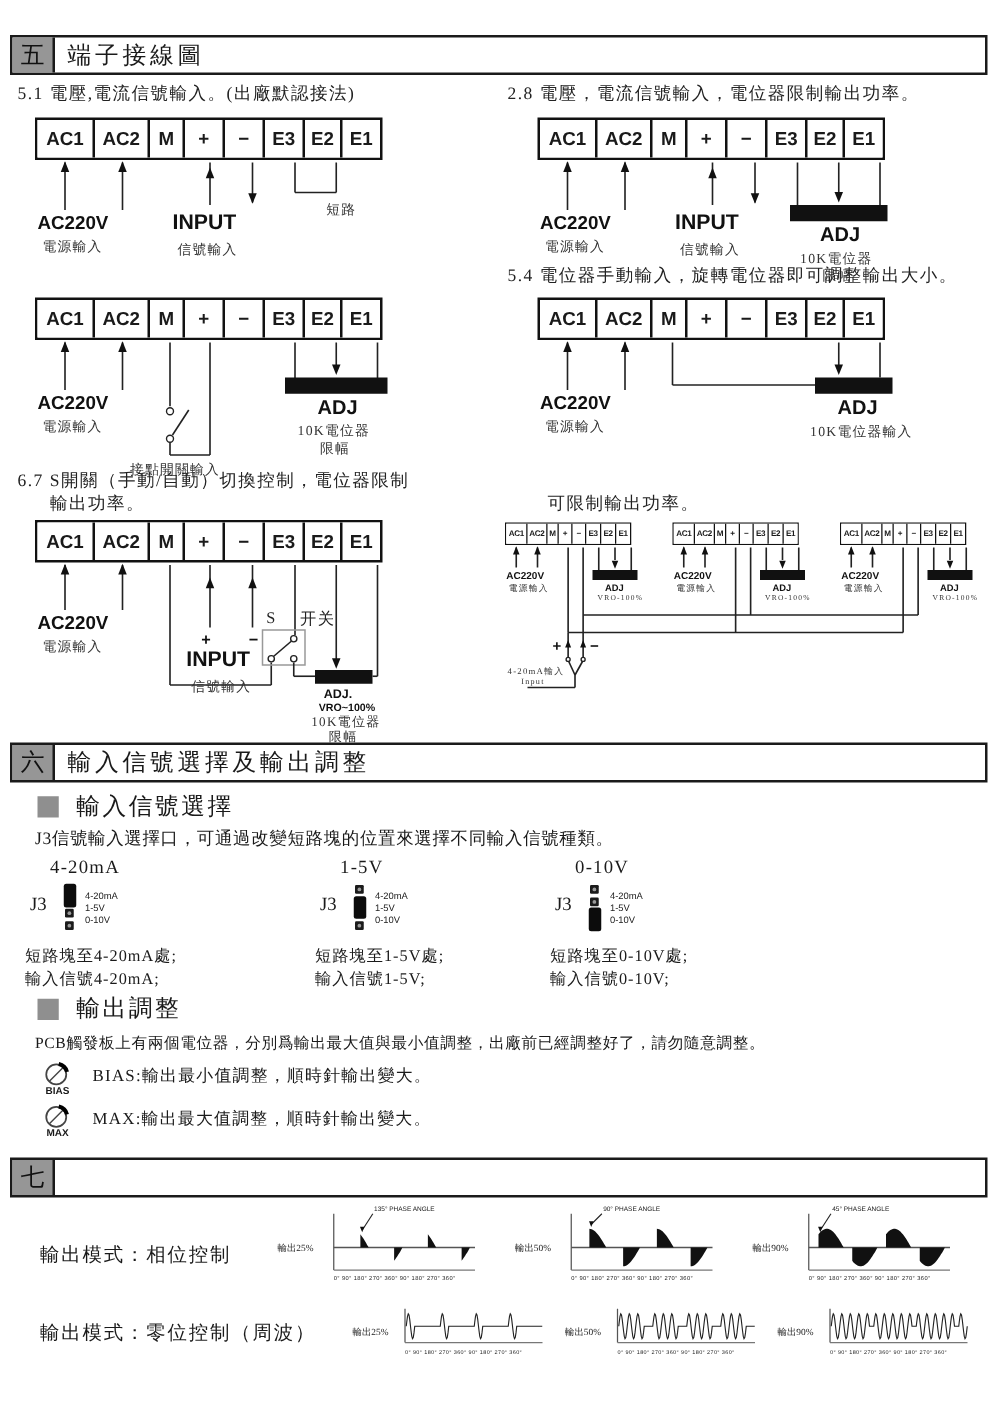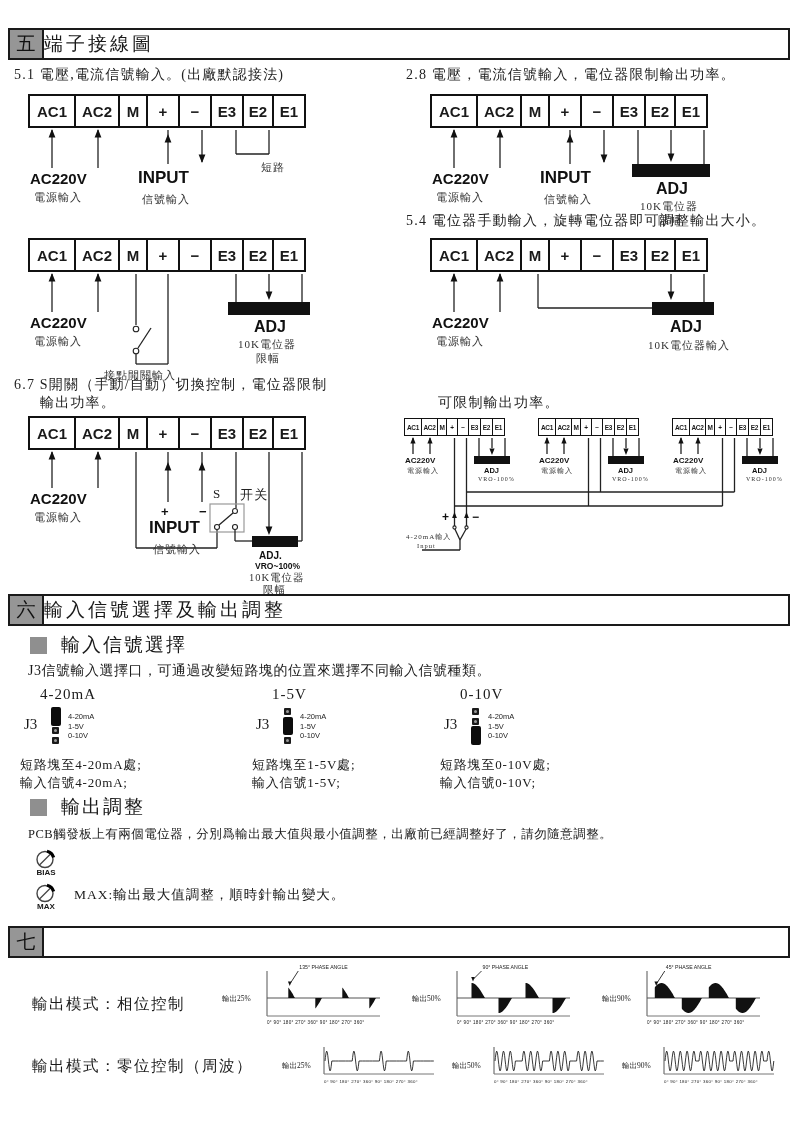--- a/index.html
+++ b/index.html
@@ -1,20 +1,20 @@
 <!DOCTYPE html>
 <html><head>
 <meta charset="utf-8">
 <style>
 *{margin:0;padding:0;box-sizing:border-box}
 html,body{width:800px;height:1132px}
 body{position:relative;background:#fff;font-family:"Liberation Serif",serif;color:#1a1a1a;overflow:hidden}
 .hdr{position:absolute;display:flex;border:2px solid #1a1a1a;height:32px;background:#fff}
 .hnum{width:34px;background:#969696;border-right:2px solid #1a1a1a;display:flex;align-items:center;justify-content:center;font-size:19px;color:#111}
-.htitle{display:flex;align-items:center;font-size:19px;letter-spacing:3px}
+.htitle{display:flex;align-items:center;padding-left:10px;font-size:19px;letter-spacing:3px}
 .diag{position:absolute}
 .cap{position:absolute;font-size:14px;letter-spacing:1.2px;color:#222;white-space:nowrap}
 .tstrip{position:absolute;display:flex;border:2px solid #111;background:#fff}
 .tc{display:flex;align-items:center;justify-content:center;font-family:"Liberation Sans",sans-serif;font-weight:bold;border-left:2px solid #111;background:#fff}
 .tc:first-child{border-left:none}
 .big .tc{height:30px;font-size:15px}
 .mini{border-width:1.5px}
 .mini .tc{height:16px;font-size:6.5px;border-left-width:1px;letter-spacing:-0.3px}
 .lbb{position:absolute;font-family:"Liberation Sans",sans-serif;font-weight:bold;font-size:15px;white-space:nowrap;color:#111}
 .lb{position:absolute;font-size:11px;color:#333;letter-spacing:1px;white-space:nowrap}
@@ -404,20 +404,21 @@
 
 <div class="knobrow" style="left:32px;top:848px">
   <div class="kicon">
     <svg width="24" height="22" viewBox="0 0 24 22" style="position:static">
       <circle cx="11" cy="11.5" r="8" style="stroke:#444;stroke-width:1.4"></circle>
       <line x1="5.5" y1="17" x2="16.5" y2="6" style="stroke:#444;stroke-width:1.2"></line>
       <path d="M 13 3.2 A 8.6 8.6 0 0 1 19.6 9.5" fill="none" stroke="#000" stroke-width="3.2"></path>
     </svg>
     <span class="kname">BIAS</span>
   </div>
+  <span class="ktext">BIAS:輸出最小值調整，順時針輸出變大。</span>
 </div>
 <div class="knobrow" style="left:32px;top:882px">
   <div class="kicon">
     <svg width="24" height="22" viewBox="0 0 24 22" style="position:static">
       <circle cx="11" cy="11.5" r="8" style="stroke:#444;stroke-width:1.4"></circle>
       <line x1="5.5" y1="17" x2="16.5" y2="6" style="stroke:#444;stroke-width:1.2"></line>
       <path d="M 13 3.2 A 8.6 8.6 0 0 1 19.6 9.5" fill="none" stroke="#000" stroke-width="3.2"></path>
     </svg>
     <span class="kname">MAX</span>
   </div>

